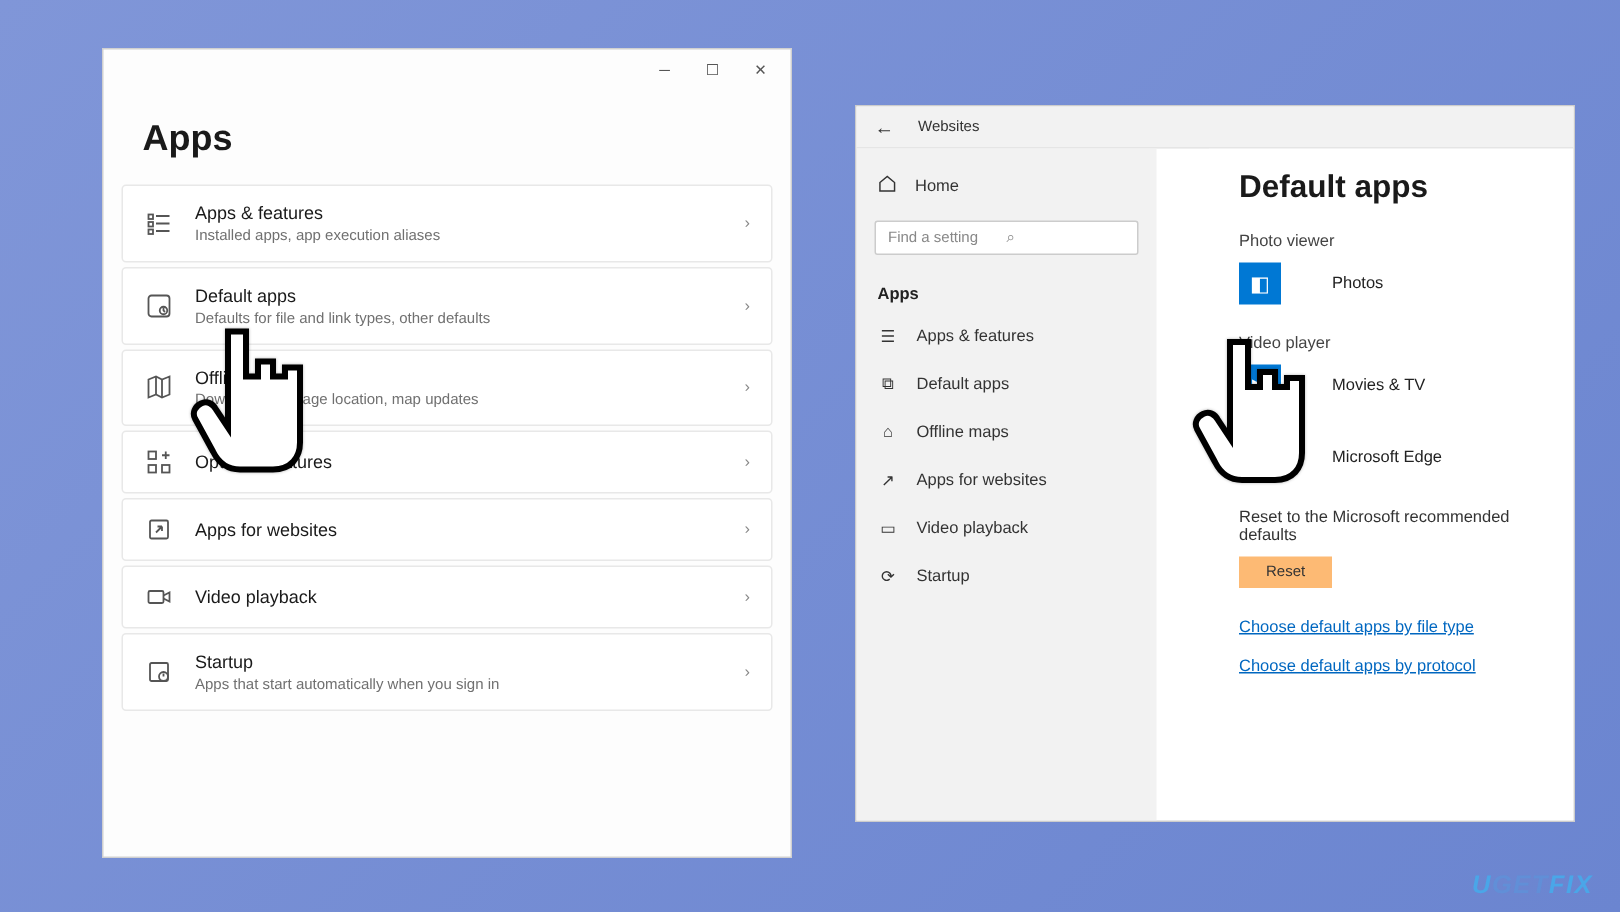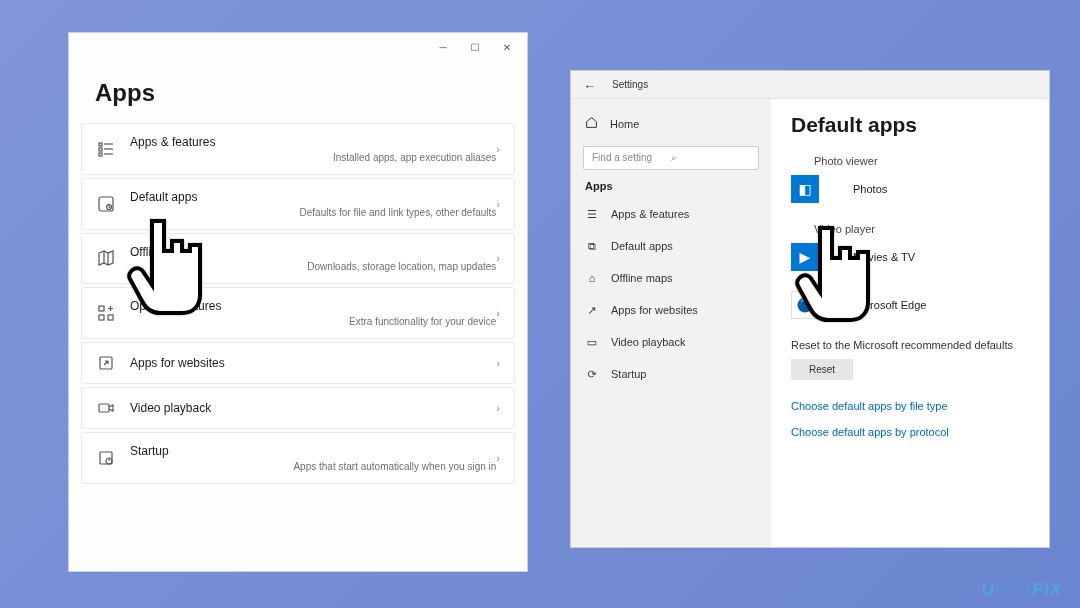--- a/index.html
+++ b/index.html
@@ -8,47 +8,47 @@
 
 .window-left { position: absolute; left: 68px; top: 32px; width: 460px; height: 540px; background: #fdfdfd; border: 1px solid #d0d0d0; }
 .titlebar { height: 28px; display: flex; justify-content: flex-end; align-items: center; padding-right: 4px; }
 .titlebar-btn { width: 32px; height: 24px; display: flex; align-items: center; justify-content: center; color: #555; font-size: 10px; }
 .page-title { font-size: 24px; font-weight: 600; color: #1a1a1a; padding: 18px 26px 16px; }
 .list-container { padding: 0 12px; }
 .list-item { border: 1px solid #e8e8e8; border-radius: 3px; margin-bottom: 3px; padding: 10px 14px; display: flex; align-items: center; background: #fff; cursor: pointer; }
 .list-icon { width: 20px; height: 20px; margin-right: 14px; display: flex; align-items: center; justify-content: center; color: #555; }
 .list-text { flex: 1; }
 .list-label { font-size: 12px; color: #1a1a1a; line-height: 1.4; }
-.list-desc { font-size: 10px; color: #707070; line-height: 1.3; text-align: right; }
+.list-desc { font-size: 10px; color: #707070; line-height: 1.3; }
 .chevron { color: #888; font-size: 11px; }
 
 
 .window-right { position: absolute; left: 570px; top: 70px; width: 480px; height: 478px; background: #fff; border: 1px solid #ccc; display: flex; flex-direction: column; }
 .settings-header { height: 28px; display: flex; align-items: center; padding: 0 12px; gap: 16px; background: #f2f2f2; border-bottom: 1px solid #e5e5e5; }
 .back-btn { font-size: 13px; color: #333; cursor: pointer; }
 .settings-title { font-size: 10px; color: #333; }
-.settings-body { display: flex; flex: 1; overflow: hidden; }
+.settings-body { display: flex; flex: 1; overflow: hidden; gap: 35px; }
 .sidebar { width: 200px; background: #f2f2f2; padding: 10px 0; }
 .home-row { display: flex; align-items: center; padding: 7px 14px; gap: 12px; font-size: 11px; color: #333; cursor: pointer; }
-.search-box { margin: 8px 12px 2px; border: 1px solid #ccc; background: #fff; padding: 5px 8px; display: flex; font-size: 10px; color: #888; border-radius: 2px; }
+.search-box { margin: 8px 12px 12px; border: 1px solid #ccc; background: #fff; padding: 5px 8px; display: flex; align-items: center; font-size: 10px; color: #888; border-radius: 2px; }
 .search-box span { flex: 1; }
 .section-header { padding: 8px 14px 6px; font-size: 11px; font-weight: 600; color: #222; }
 .nav-item { display: flex; align-items: center; padding: 9px 14px; gap: 12px; font-size: 11px; color: #333; cursor: pointer; }
 .nav-icon { width: 14px; height: 14px; display: flex; align-items: center; justify-content: center; font-size: 11px; }
 
 .content { flex: 1; padding: 14px 20px; background: #fff; overflow: hidden; }
 .content-title { font-size: 21px; font-weight: 600; color: #1a1a1a; margin-bottom: 18px; }
-.category-label { font-size: 11px; color: #444; margin-bottom: 8px; margin-left: 23px; }
+.category-label { font-size: 11px; color: #444; margin-bottom: 8px; }
 .app-choice { display: flex; align-items: center; gap: 10px; margin-bottom: 20px; cursor: pointer; }
 .app-tile { width: 28px; height: 28px; background: #0078d4; display: flex; align-items: center; justify-content: center; color: #fff; font-size: 14px; }
 .app-tile.edge { background: #fff; border: 1px solid #ddd; }
 .app-name { font-size: 11px; color: #222; padding-left: 24px; }
 .reset-text { font-size: 11px; color: #333; margin-bottom: 8px; margin-top: 20px; }
-.reset-btn { background: #e5e5e5; border: none; padding: 5px 18px; font-size: 10px; color: #333; cursor: pointer; margin-bottom: 20px; }
-.link { color: #0067c0; font-size: 11px; margin-bottom: 14px; cursor: pointer; }
+.reset-btn { background: #fdba74; border: none; padding: 5px 18px; font-size: 10px; color: #333; cursor: pointer; margin-bottom: 20px; }
+.link { color: #0067c0; font-size: 11px; margin-bottom: 14px; cursor: pointer; text-decoration: underline; }
 
 
 .cursor-hand { position: absolute; pointer-events: none; z-index: 100; }
 .cursor-hand svg { filter: drop-shadow(0 0 1px rgba(0,0,0,0.3)); }
 
 
 .watermark { position: absolute; right: 18px; bottom: 8px; font-size: 17px; font-weight: 700; color: #4aa6e8; letter-spacing: 1px; font-style: italic; }
 .watermark .dim { color: rgba(74,166,232,0.3); }
 
 
@@ -116,21 +116,20 @@
       <div class="list-icon">
           <svg width="16" height="16" viewBox="0 0 16 16" fill="none" stroke="currentColor" stroke-width="1.2">
             <rect x="1" y="1" width="5" height="5"></rect>
             <rect x="1" y="10" width="5" height="5"></rect>
             <rect x="10" y="10" width="5" height="5"></rect>
             <path d="M12.5 1v5M10 3.5h5"></path>
           </svg>
         </div>
       <div class="list-text">
         <div class="list-label">Optional features</div>
-        <div class="list-desc">Extra functionality for your device</div>
       </div>
       <div class="chevron">›</div>
     </div>
 
     <div class="list-item">
       <div class="list-icon">
           <svg width="16" height="16" viewBox="0 0 16 16" fill="none" stroke="currentColor" stroke-width="1.2">
             <rect x="2" y="2" width="12" height="12" rx="1"></rect>
             <path d="M6 10l4-4M10 6h-3M10 6v3"></path>
           </svg>
@@ -168,21 +167,21 @@
       </div>
       <div class="chevron">›</div>
     </div>
 
   </div>
 </div>
 
 <div class="window-right">
   <div class="settings-header">
     <div class="back-btn">←</div>
-    <div class="settings-title">Settings</div>
+    <div class="settings-title">Websites</div>
   </div>
   <div class="settings-body">
     <div class="sidebar">
       <div class="home-row">
         <span><svg width="13" height="13" viewBox="0 0 16 16" fill="none" stroke="currentColor" stroke-width="1.2">
               <path d="M2 7l6-5 6 5v7H2V7z"></path>
             </svg></span>
         <span>Home</span>
       </div>
       <div class="search-box">

